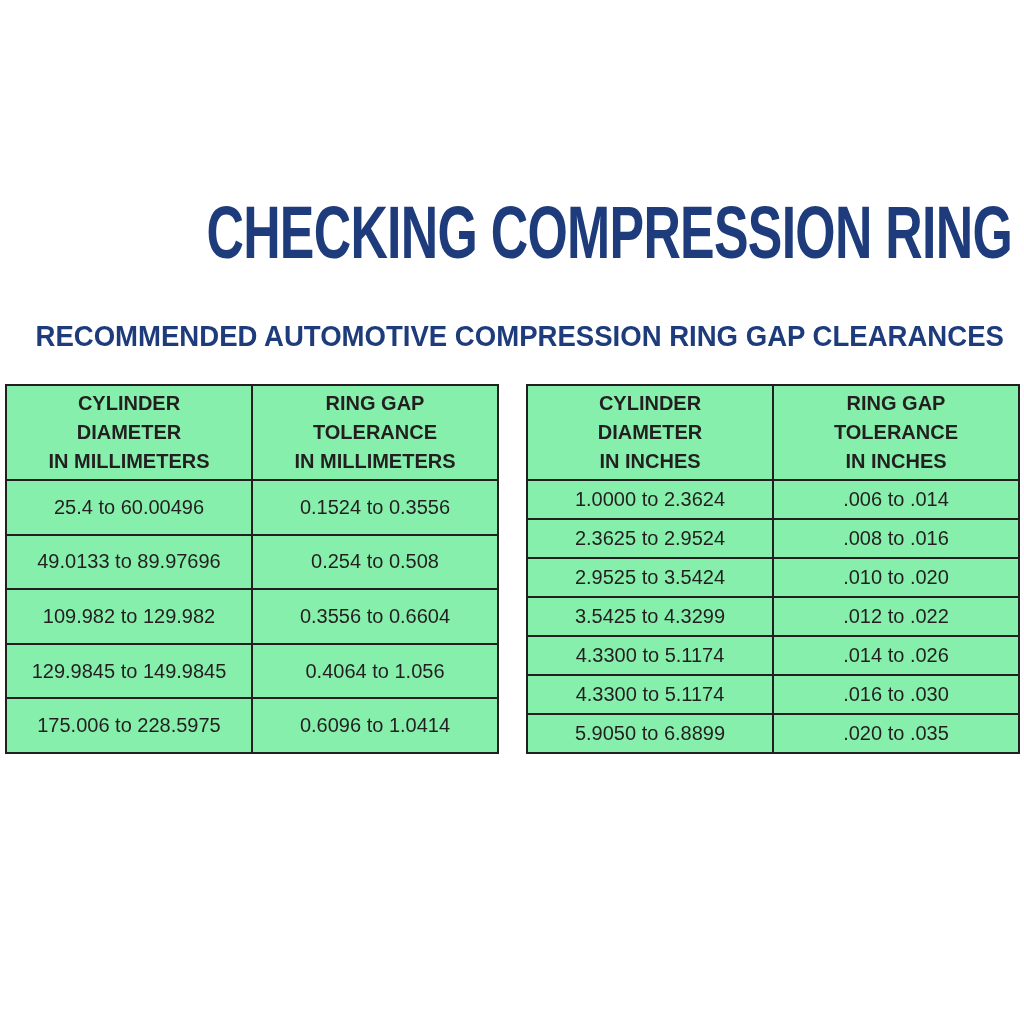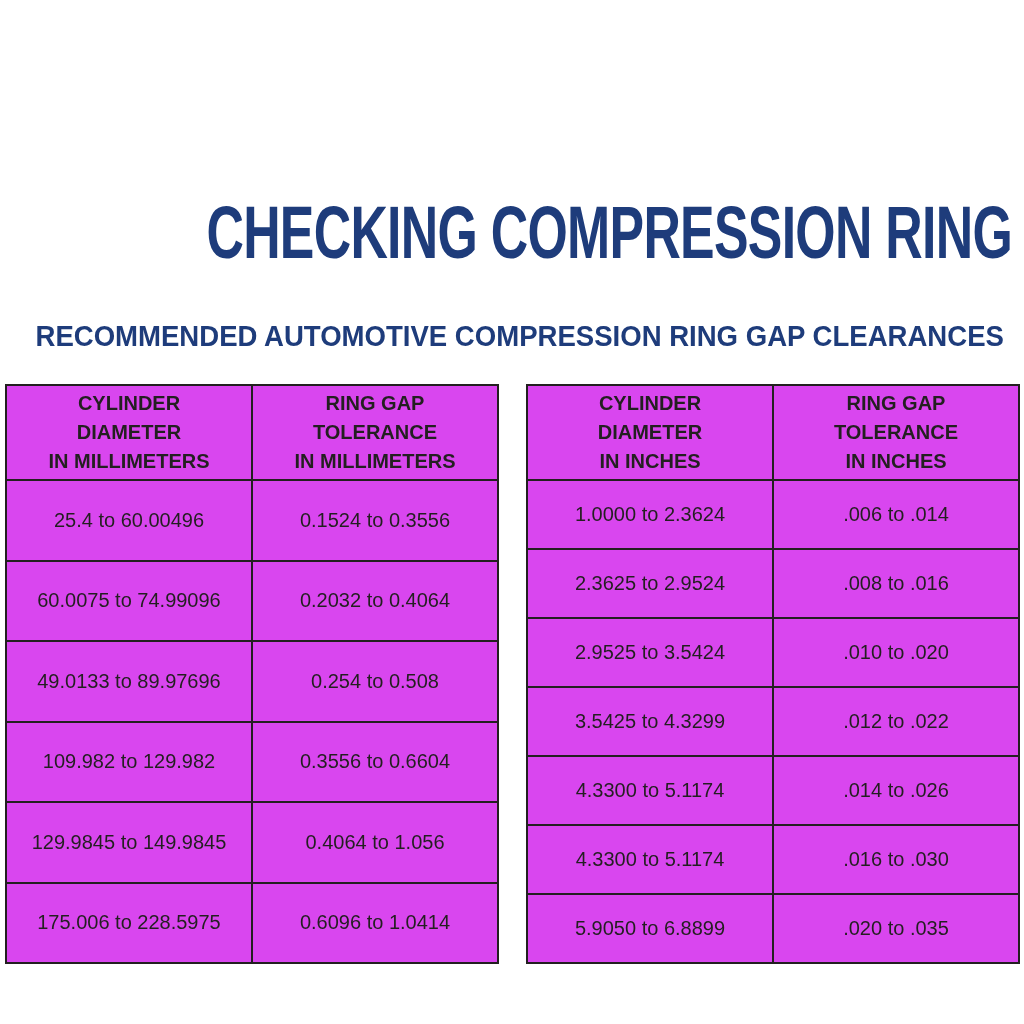--- a/index.html
+++ b/index.html
@@ -60,41 +60,41 @@
     top: 384px;
     left: 5px;
     right: 4px;
     display: flex;
     gap: 27px;
   }
   .spec-table {
     flex: 1;
     border-collapse: collapse;
     table-layout: fixed;
-    background: #d946ef;
+    background: #86efac;
   }
   .spec-table th,
   .spec-table td {
     border: 2px solid #231f20;
     text-align: center;
     vertical-align: middle;
   }
   .spec-table th {
     font-size: 20px;
     font-weight: bold;
     line-height: 29px;
     padding: 3px 0;
     white-space: pre-line;
     color: #231f20;
   }
   .spec-table td {
     font-size: 20px;
     font-weight: normal;
     height: 37px;
-    padding: 15px;
+    padding: 0;
     color: #231f20;
   }
 </style>
 </head>
 <body>
 
 <div class="page">
 
   <h1 class="title"><span class="condense">CHECKING COMPRESSION RING GAPS</span></h1>
 
@@ -114,24 +114,20 @@
 IN MILLIMETERS</th>
           <th>RING GAP
 TOLERANCE
 IN MILLIMETERS</th>
         </tr>
       </thead>
       <tbody>
         <tr>
           <td>25.4 to 60.00496</td>
           <td>0.1524 to 0.3556</td>
-        </tr>
-        <tr>
-          <td>60.0075 to 74.99096</td>
-          <td>0.2032 to 0.4064</td>
         </tr>
         <tr>
           <td>49.0133 to 89.97696</td>
           <td>0.254 to 0.508</td>
         </tr>
         <tr>
           <td>109.982 to 129.982</td>
           <td>0.3556 to 0.6604</td>
         </tr>
         <tr>

